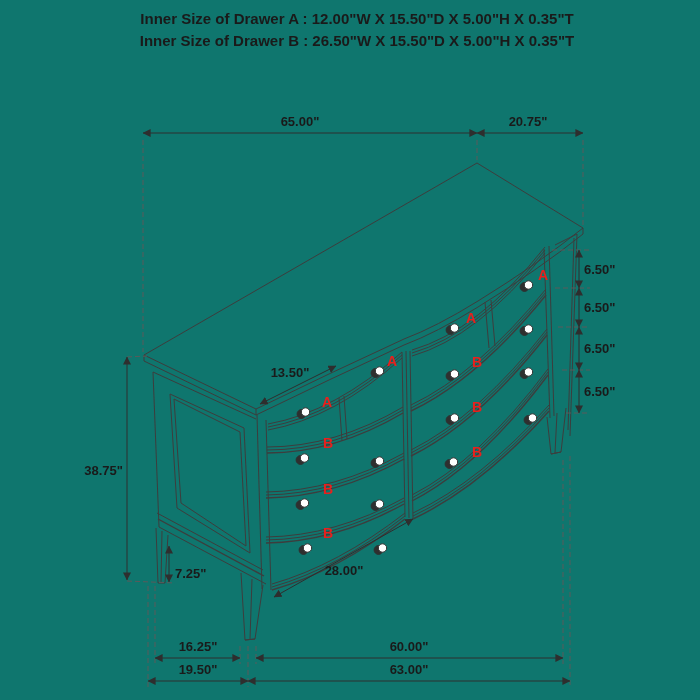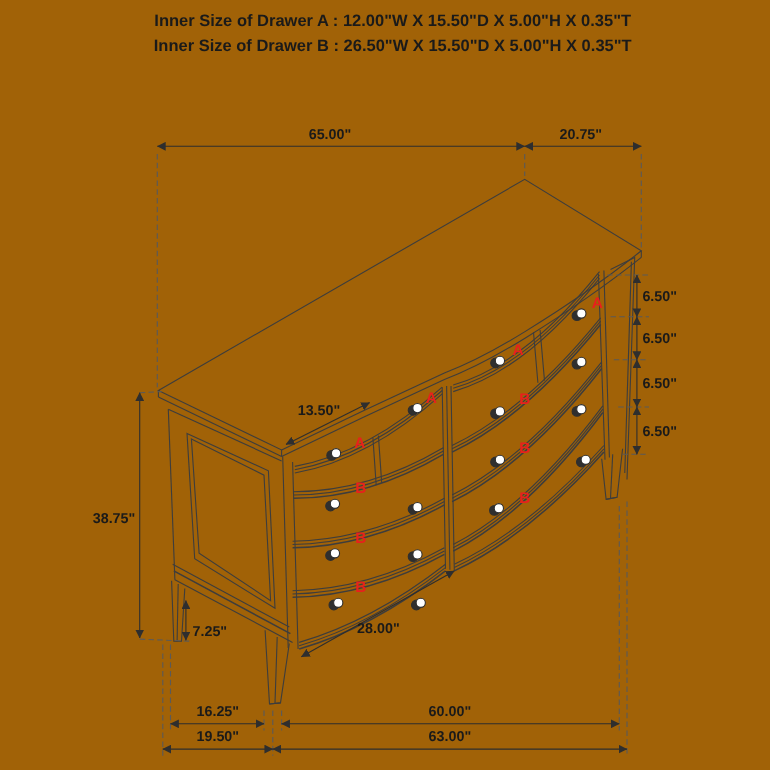--- a/index.html
+++ b/index.html
@@ -1,16 +1,16 @@
 <!DOCTYPE html>
 <html><head>
 <meta charset="utf-8">
 <style>
   html,body{margin:0;padding:0;background:#ffffff;}
-  .stage{width:700px;height:700px;position:relative;background:#a16207;overflow:hidden;}
+  .stage{width:700px;height:700px;position:relative;background:#0f766e;overflow:hidden;}
   svg{display:block;}
   .hdr{font:bold 15px "Liberation Sans", sans-serif;fill:#1a1a1a;}
   .dim{font:bold 13px "Liberation Sans", sans-serif;fill:#1a1a1a;}
   .dl {font:bold 14px "Liberation Sans", sans-serif;fill:#e8201d;}
   .ln {stroke:#3d3d3d;stroke-width:1;fill:none;}
   .ln2{stroke:#3d3d3d;stroke-width:1.4;fill:none;}
   .dimln{stroke:#2e2e2e;stroke-width:1;fill:none;}
   .ext{stroke:#5a5a5a;stroke-width:1;fill:none;stroke-dasharray:5 3;}
   .knobB{fill:#2f2f2f;stroke:#2f2f2f;}
   .knobF{fill:#ffffff;stroke:#2f2f2f;stroke-width:1;}

